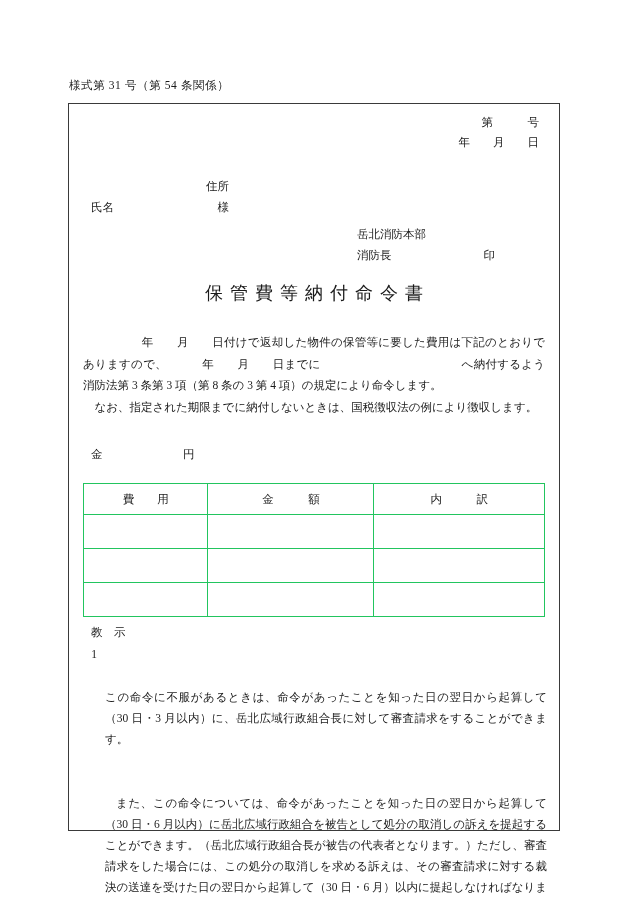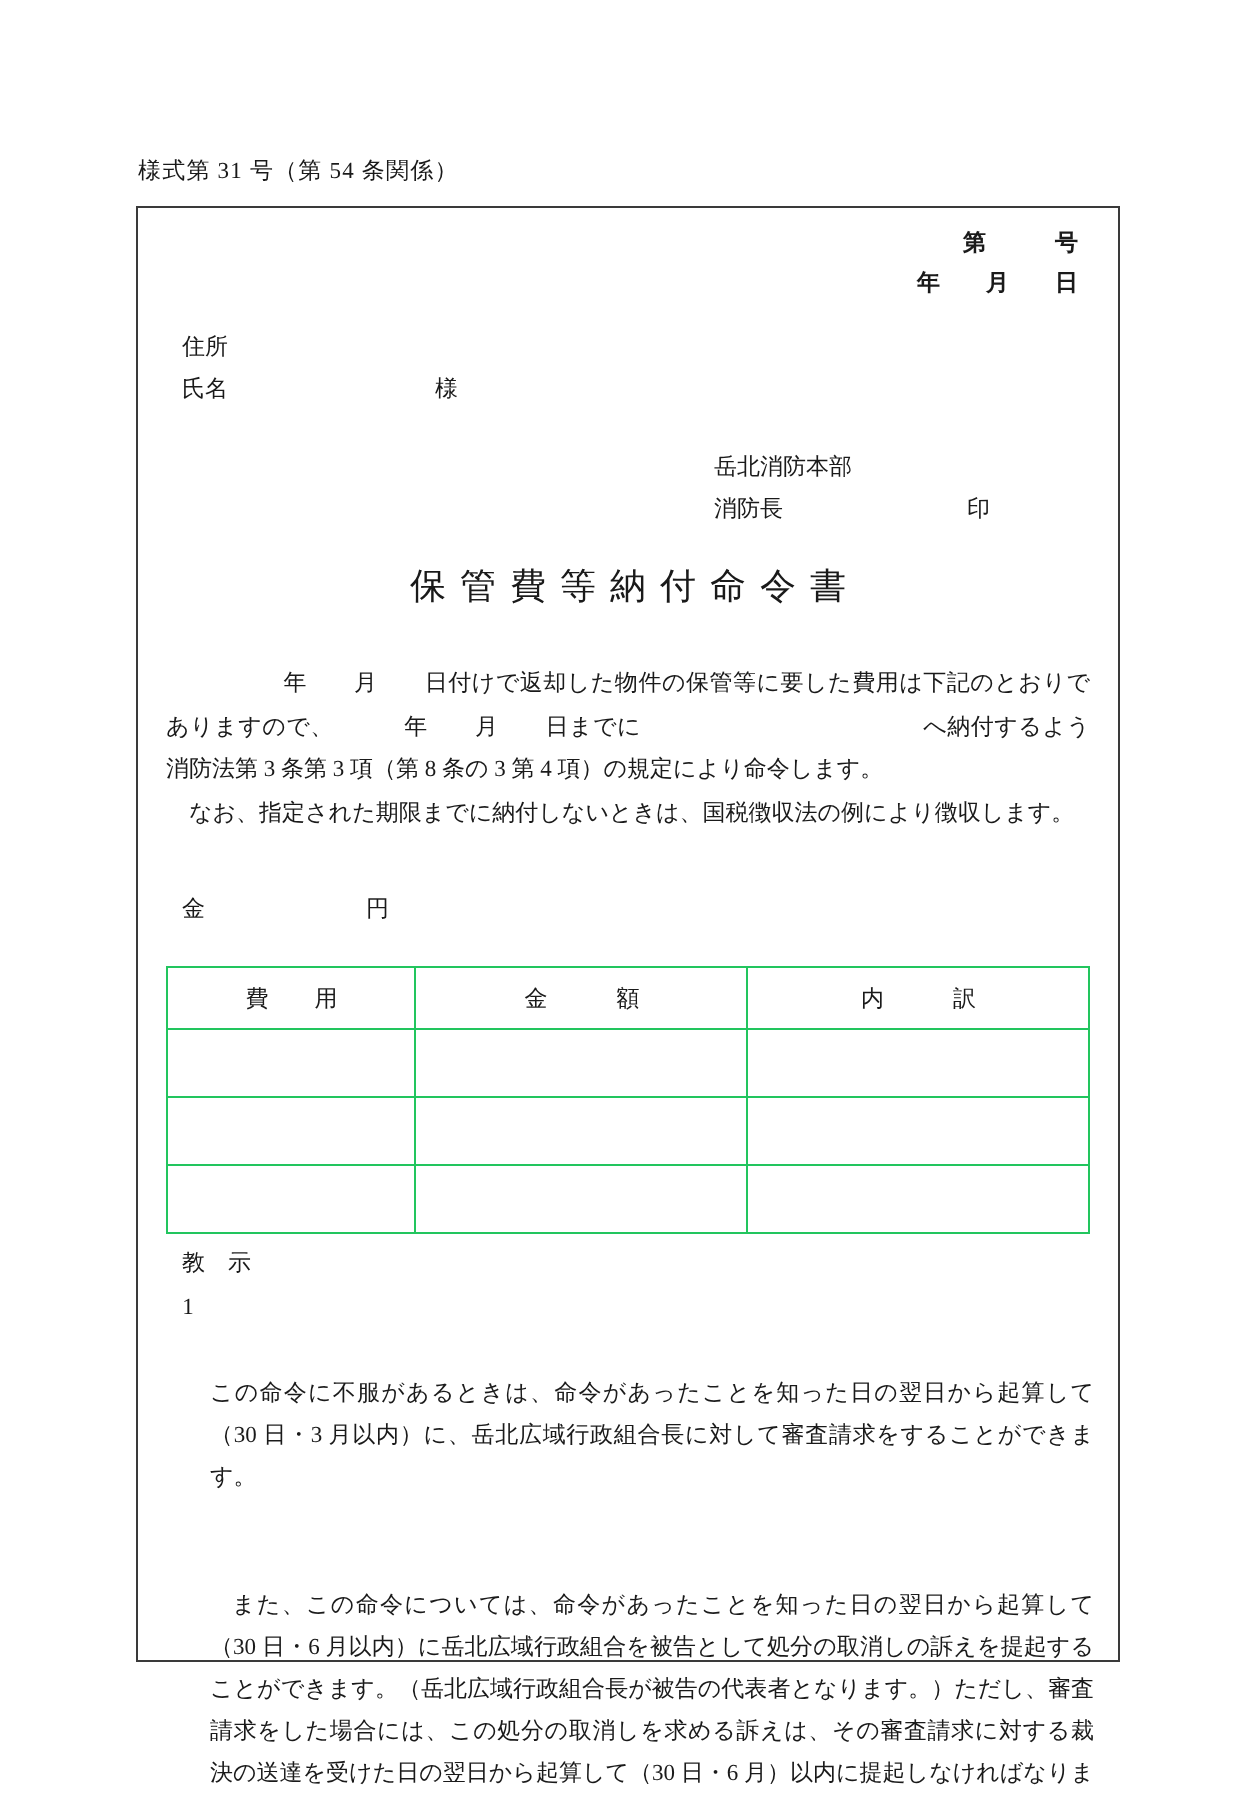--- a/index.html
+++ b/index.html
@@ -57,30 +57,30 @@
   .doc-meta {
     position: absolute;
     right: 20px;
     top: 8px;
     text-align: right;
     font-size: 11.5px;
     line-height: 20px;
   }
   .doc-meta .line {
     white-space: pre;
-    font-weight: bold;
   }
 
   
   .addressee {
     position: absolute;
     left: 22px;
-    top: 60px;
+    top: 72px;
     font-size: 11.5px;
     line-height: 21px;
+    text-align: right;
   }
   .addressee .line { white-space: pre; }
 
   
   .issuer {
     position: absolute;
     left: 288px;
     top: 120px;
     font-size: 11.5px;
     line-height: 21px;

